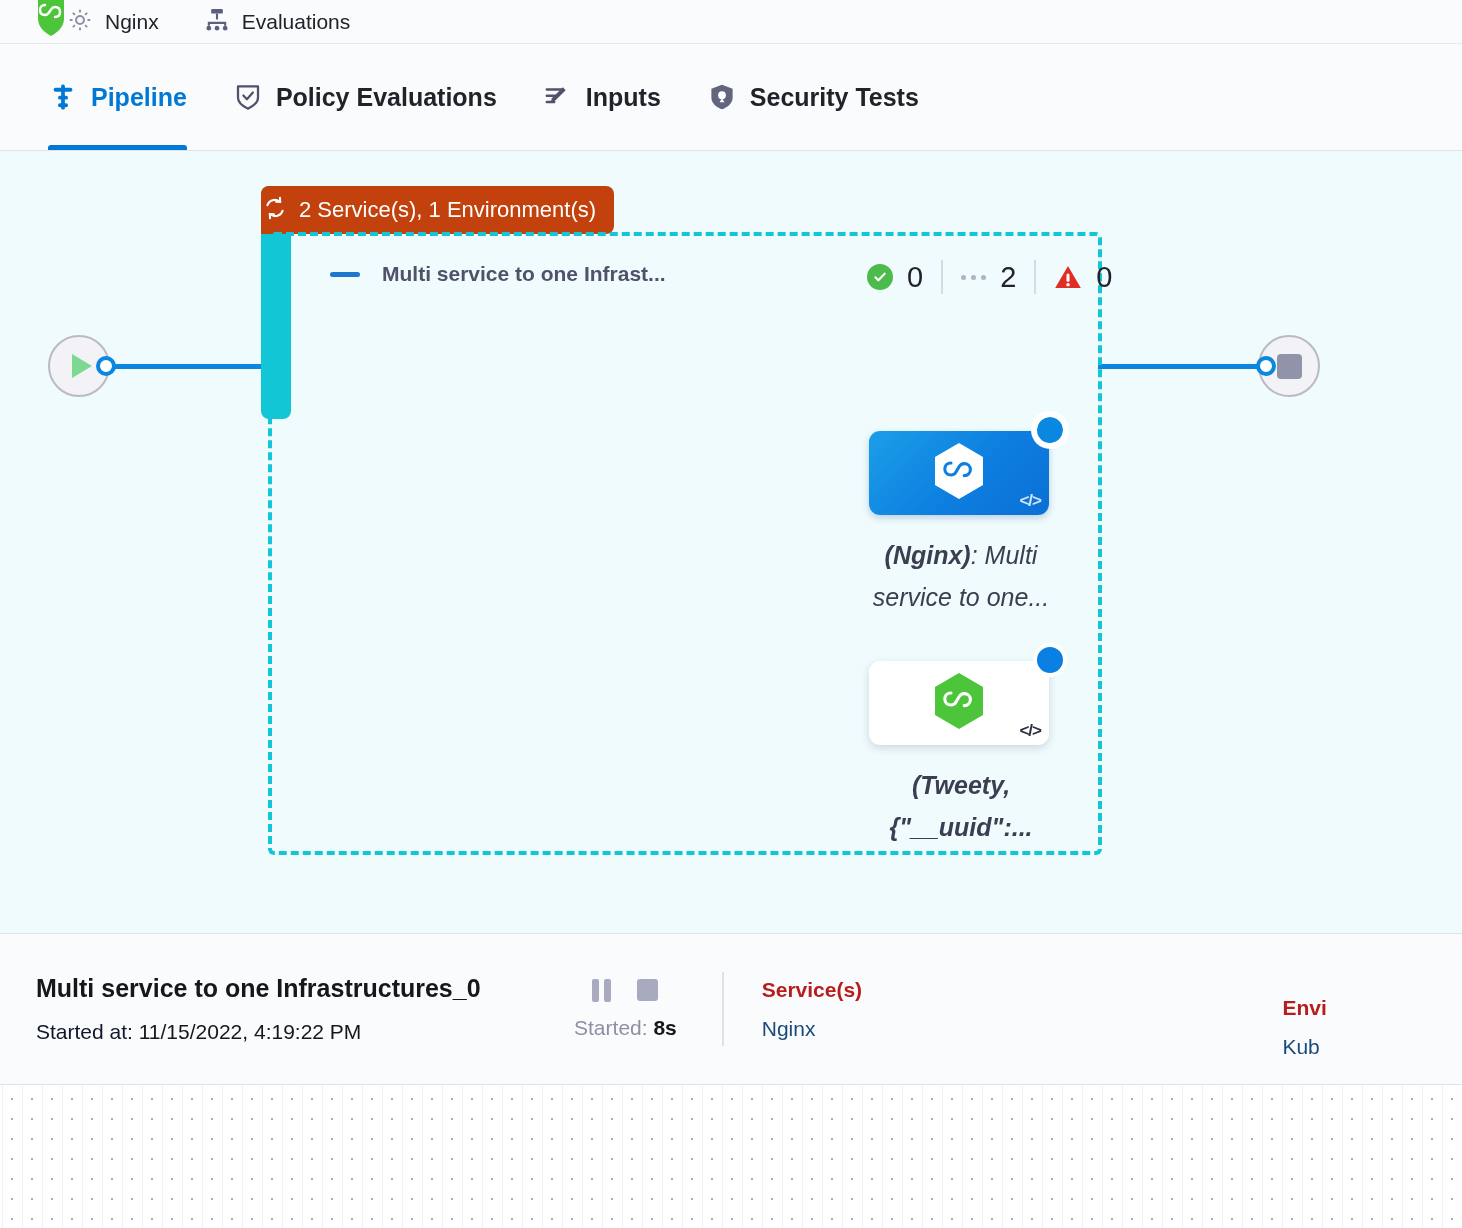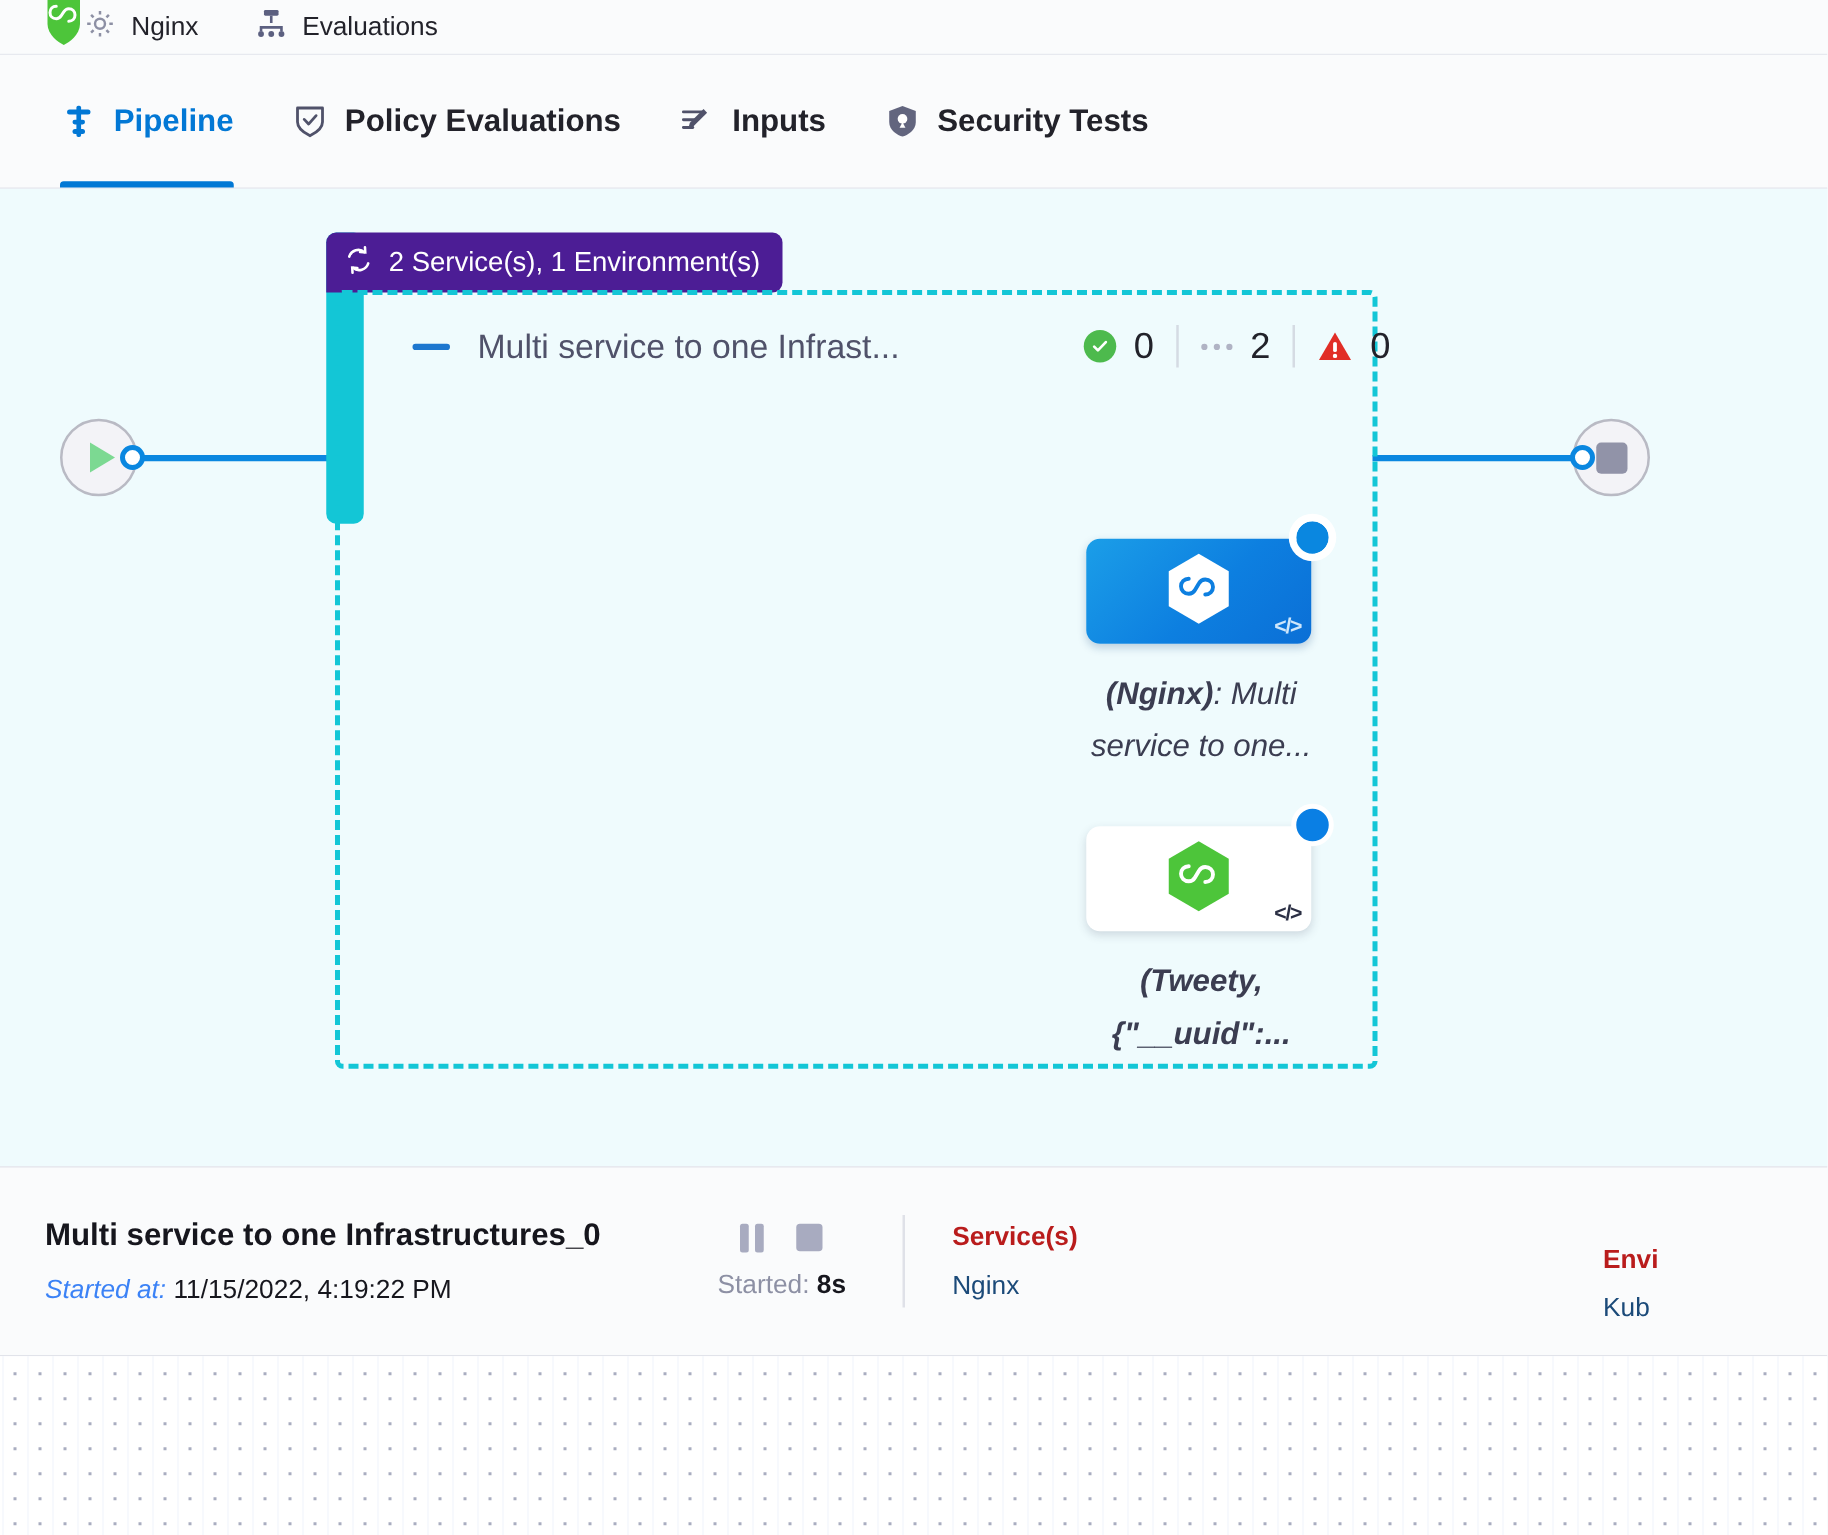--- a/index.html
+++ b/index.html
@@ -91,40 +91,40 @@
   .wire.w-left  { left: 112px; top: 213px; width: 152px; }
   .wire.w-right { left: 1098px; top: 213px; width: 162px; }
 
   
   .group-bar {
     position: absolute; left: 261px; top: 35px; width: 30px; height: 233px;
     background: #13c6d6; border-radius: 8px;
   }
   .group-badge {
     position: absolute; left: 261px; top: 35px; height: 48px;
-    background: #4c1d95; border-radius: 8px 8px 8px 0;
+    background: #c2410c; border-radius: 8px 8px 8px 0;
     display: flex; align-items: center; gap: 11px;
-    padding: 0 18px 0 13px;
+    padding: 0 18px 0 1px;
     white-space: nowrap;
   }
   .group-badge .gb-label { font-size: 22px; color: #ffffff; }
 
   
   .group-box {
     position: absolute; left: 268px; top: 81px; width: 834px; height: 623px;
     border: 4px dashed #13c6d6; border-radius: 6px;
     background: transparent;
   }
 
   .group-header {
     position: absolute; left: 58px; top: 26px;
     display: flex; align-items: center; gap: 22px;
   }
   .collapse-dash { width: 30px; height: 5px; background: #1d77cf; border-radius: 3px; }
-  .group-title { font-size: 27px; color: #50526a; white-space: nowrap; }
+  .group-title { font-size: 21px; color: #50526a; white-space: nowrap; font-weight: bold; }
 
   
   .status-row {
     position: absolute; left: 577px; top: 20px;
     display: flex; align-items: center; gap: 0;
     height: 42px;
   }
   .st-cell { display: flex; align-items: center; gap: 14px; padding: 0 18px; height: 34px; }
   .st-cell + .st-cell { border-left: 2px solid #d5dbe3; }
   .st-num { font-size: 29px; color: #22222a; }
@@ -194,21 +194,21 @@
     position: absolute; left: 0; top: 933px; width: 1462px; height: 152px;
     background: #fafbfc;
     border-top: 1px solid #e1e3ea;
     border-bottom: 1px solid #e1e3ea;
     display: flex; align-items: center;
     overflow: hidden;
   }
   .ip-left { padding-left: 36px; width: 585px; }
   .ip-title { font-size: 25px; font-weight: bold; color: #16161d; white-space: nowrap; }
   .ip-sub { margin-top: 17px; font-size: 21px; color: #16161d; white-space: nowrap; }
-  .ip-sub .muted { color: #3b82f6; font-style: italic; }
+  .ip-sub .muted { color: #0f172a; }
 
   .ip-duration { width: 215px; display: flex; flex-direction: column; align-items: center; }
   .ctrl-row { display: flex; align-items: center; gap: 26px; margin-bottom: 14px; }
   .btn-pause { display: flex; gap: 5px; cursor: pointer; }
   .btn-pause i { width: 7px; height: 23px; background: #a8abc0; display: block; border-radius: 2px;}
   .btn-stop { width: 21px; height: 22px; background: #a8abc0; border-radius: 3px; cursor: pointer;}
   .dur-text { font-size: 21px; color: #8d90a4; white-space: nowrap; }
   .dur-text b { color: #16161d; font-weight: bold; }
 
   .ip-divider { width: 2px; height: 74px; background: #dfe1e8; margin: 0 38px 0 0; }

